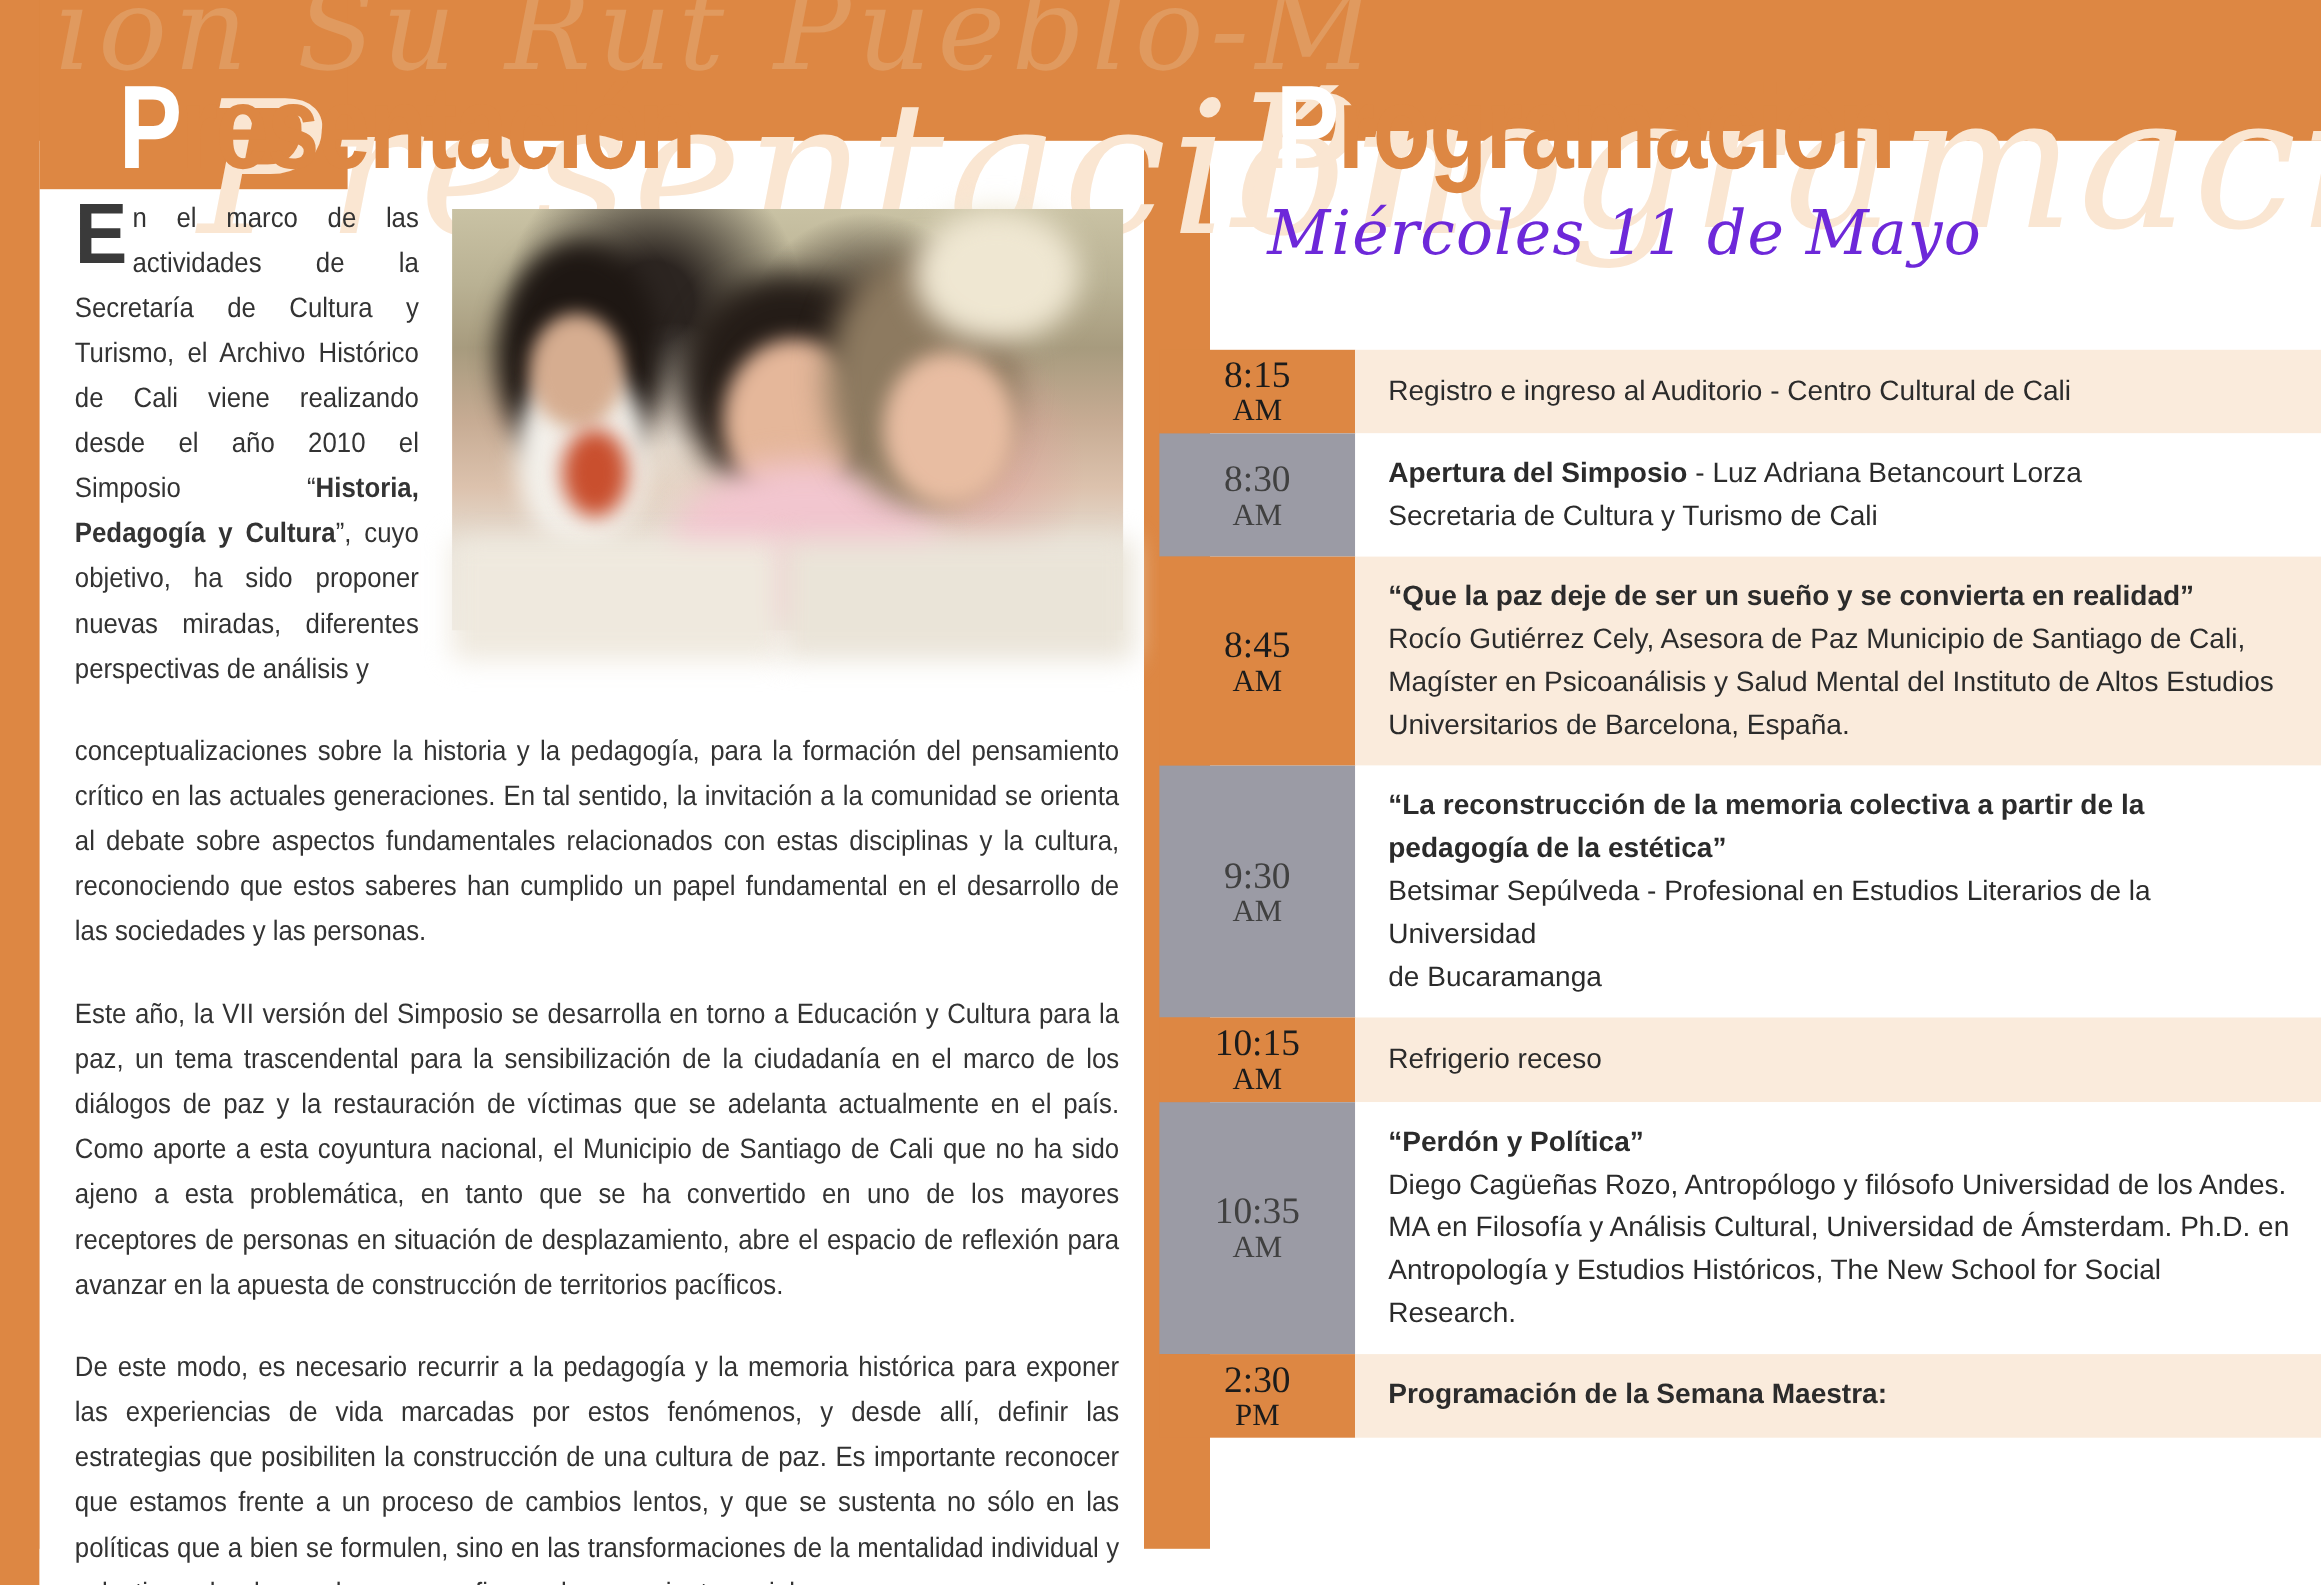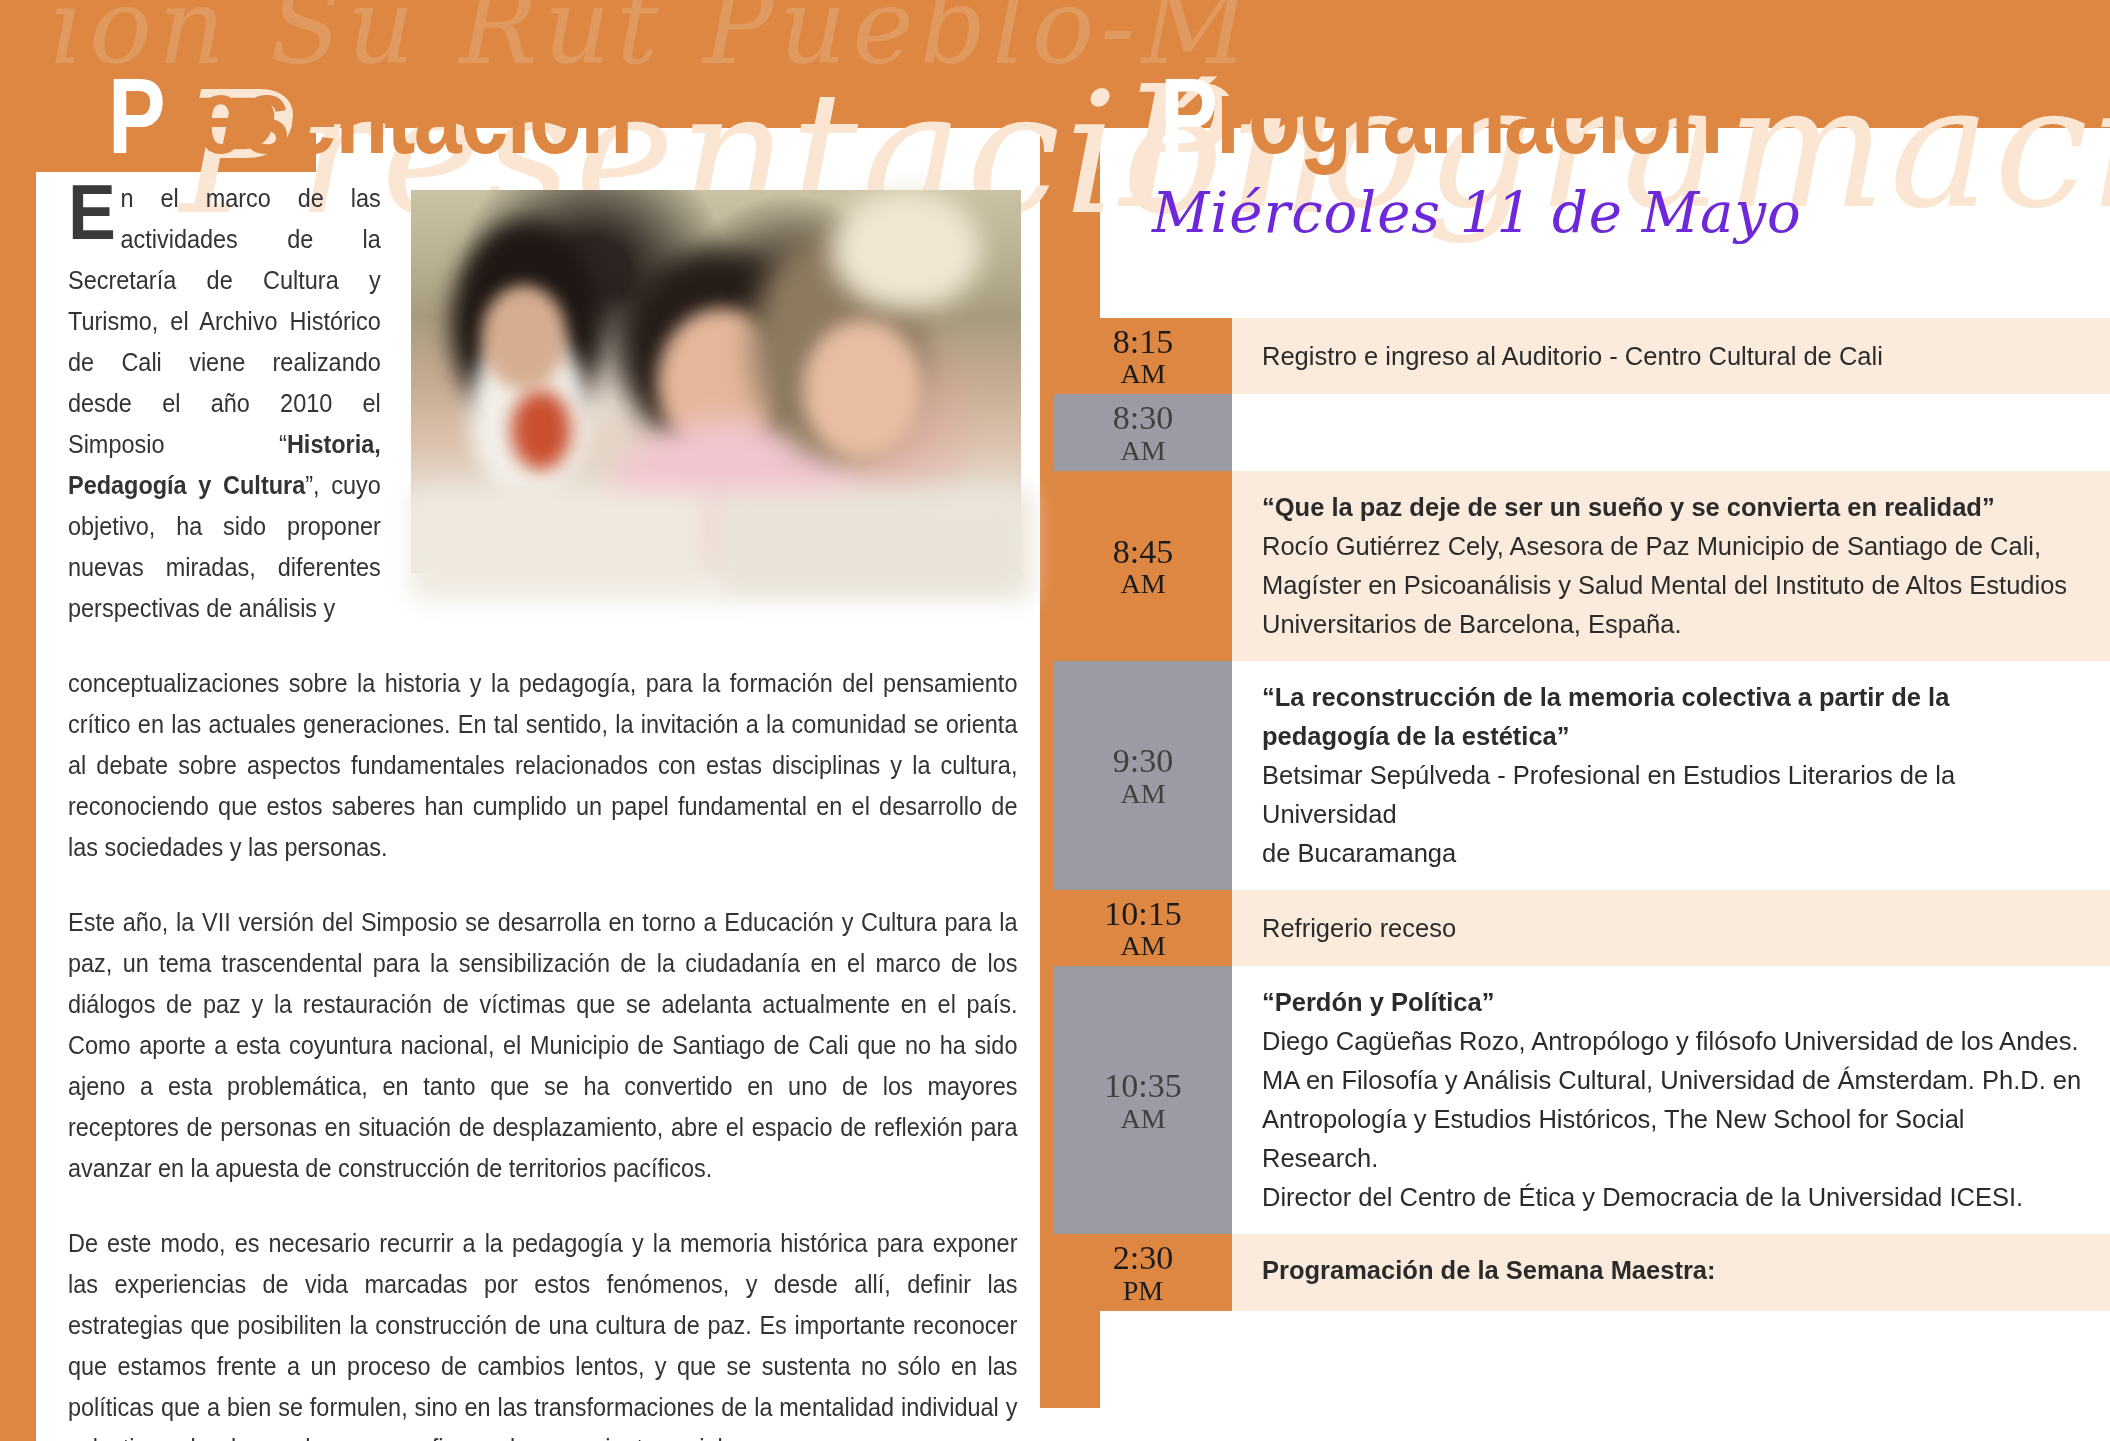--- a/index.html
+++ b/index.html
@@ -214,20 +214,26 @@
         <div>
           <span class="line"><span>Registro e ingreso al Auditorio - Centro Cultural de Cali</span></span>
         </div>
       </div>
     </div>
     <div class="srow">
       <div class="stime gray">
         <span class="hh">8:30</span>
         <span class="mer">AM</span>
       </div>
+      <div class="sbody white">
+        <div>
+          <span class="line"><span class="ttl">Apertura del Simposio</span><span> - Luz Adriana Betancourt Lorza</span></span>
+          <span class="line"><span>Secretaria de Cultura y Turismo de Cali</span></span>
+        </div>
+      </div>
     </div>
     <div class="srow">
       <div class="stime orange">
         <span class="hh">8:45</span>
         <span class="mer">AM</span>
       </div>
       <div class="sbody cream">
         <div>
           <span class="line"><span class="ttl">“Que la paz deje de ser un sueño y se convierta en realidad”</span></span>
           <span class="line"><span>Rocío Gutiérrez Cely, Asesora de Paz Municipio de Santiago de Cali,</span></span>
@@ -265,21 +271,20 @@
       <div class="stime gray">
         <span class="hh">10:35</span>
         <span class="mer">AM</span>
       </div>
       <div class="sbody white">
         <div>
           <span class="line"><span class="ttl">“Perdón y Política”</span></span>
           <span class="line"><span>Diego Cagüeñas Rozo, Antropólogo y filósofo Universidad de los Andes.</span></span>
           <span class="line"><span>MA en Filosofía y Análisis  Cultural, Universidad de Ámsterdam. Ph.D. en</span></span>
           <span class="line"><span>Antropología y Estudios Históricos, The New School for Social Research.</span></span>
-          <span class="line"><span>Director del Centro de Ética y Democracia de la Universidad ICESI.</span></span>
         </div>
       </div>
     </div>
     <div class="srow">
       <div class="stime orange">
         <span class="hh">2:30</span>
         <span class="mer">PM</span>
       </div>
       <div class="sbody cream">
         <div>

